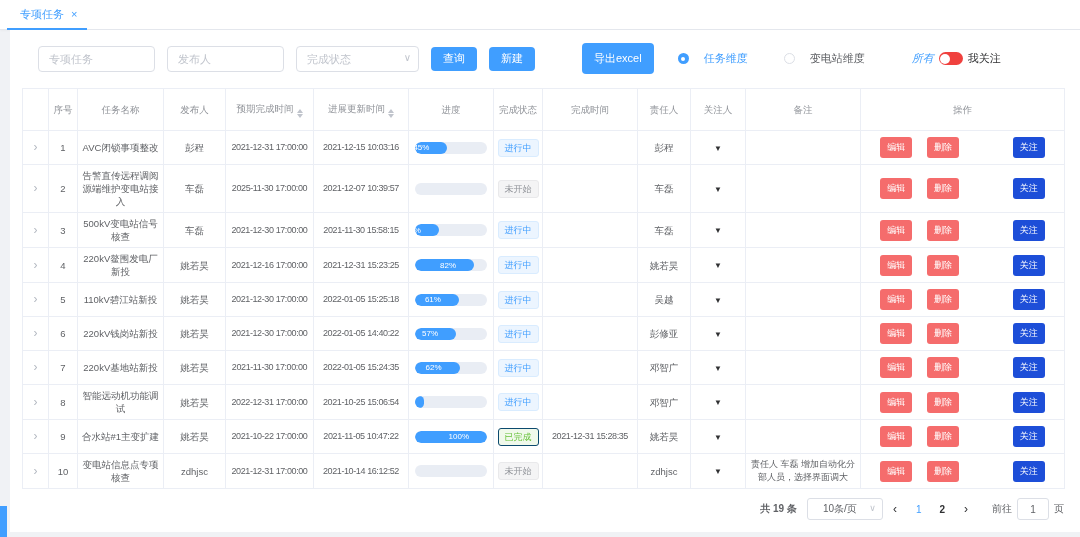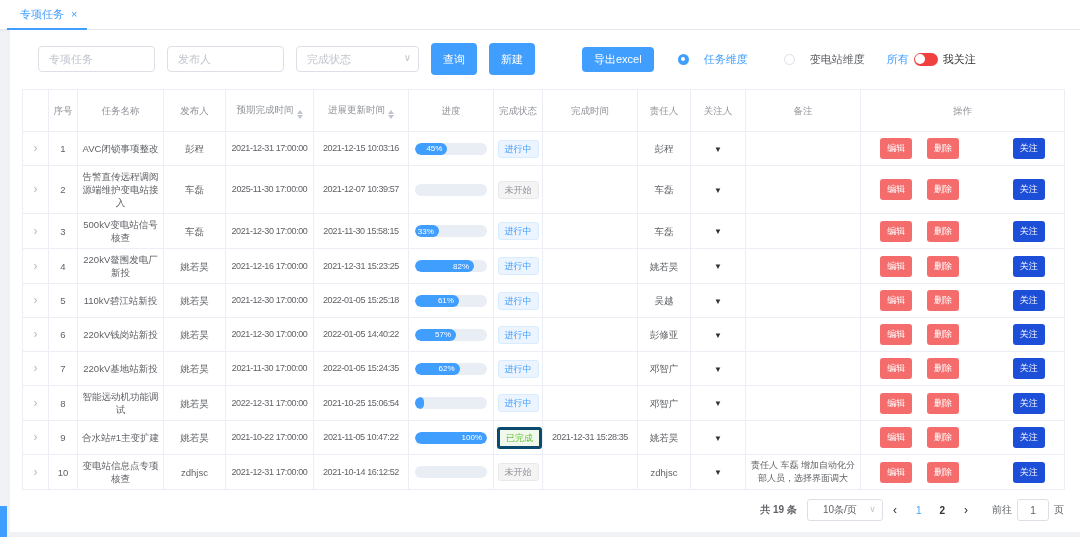--- a/index.html
+++ b/index.html
@@ -20,34 +20,34 @@
 
   
   .filterbar { display:flex; align-items:center; padding:13px 0 0 28px; }
   .f-input { width:117px; height:26px; border:1px solid #dcdfe6; border-radius:4px; padding:0 10px;
              font-size:11px; color:#606266; font-family:inherit; outline:none; }
   .f-input::placeholder { color:#c0c4cc; }
   .f-sel { position:relative; margin-left:12px; }
   .f-sel .f-input { width:123px; padding-right:22px; }
   .f-sel .chev { position:absolute; right:8px; top:6px; color:#c0c4cc; font-size:10px; pointer-events:none; }
   .gap12 { margin-left:12px; }
-  .btn-blue { height:32px; padding:0 12px; background:#409eff; color:#fff; border:none; border-radius:4px;
+  .btn-blue { height:24px; padding:0 12px; background:#409eff; color:#fff; border:none; border-radius:4px;
               font-size:11px; font-family:inherit; cursor:pointer; }
-  .btn-export { margin-left:47px; height:25px; }
+  .btn-export { margin-left:47px; height:31px; }
   .radio-item { display:inline-flex; align-items:center; gap:15px; cursor:pointer; }
   .radio-item.first { margin-left:24px; }
   .radio-item.second { margin-left:36px; }
   .rdot { width:11px; height:11px; border-radius:50%; position:relative; }
   .rdot.checked { background:#409eff; }
   .rdot.checked::after { content:""; position:absolute; left:3.5px; top:3.5px; width:4px; height:4px; border-radius:50%; background:#fff; }
   .rdot.unchecked { background:#fff; border:1px solid #dcdfe6; }
   .rlabel { font-size:11px; }
   .rlabel.on { color:#409eff; }
   .rlabel.off { color:#606266; }
-  .sw-label-l { margin-left:22px; font-size:11px; color:#409eff; }
+  .sw-label-l { margin-left:47px; font-size:11px; color:#409eff;font-style:italic; }
   .switch { margin-left:5px; width:24px; height:13px; border-radius:7px; background:#f0413e; position:relative; cursor:pointer; }
   .switch .knob { position:absolute; left:1.5px; top:1.5px; width:10px; height:10px; border-radius:50%; background:#fff; }
   .sw-label-r { margin-left:5px; font-size:11px; color:#303133; }
 
   
   table { margin:14px 0 0 12px; width:1042px; border-collapse:collapse; table-layout:fixed; }
   th,td { border:1px solid #ebeef5; text-align:center; vertical-align:middle; padding:4px 3px; }
   th { color:#909399; font-weight:400; font-size:9.5px; line-height:13px; height:42px; white-space:nowrap; }
   th.wrap { white-space:normal; }
   td { color:#606266; font-size:9.5px; line-height:13px; height:34px; }
@@ -55,26 +55,26 @@
   td.name { padding:4px 2px; }
   .expand-icon { color:#b4b9c2; font-size:12px; line-height:10px; cursor:pointer; display:inline-block; }
   .sort { display:inline-flex; flex-direction:column; gap:1px; margin-left:3px; vertical-align:-1px; cursor:pointer; }
   .sort i { display:block; width:0; height:0; border-left:3px solid transparent; border-right:3px solid transparent; }
   .sort .up { border-bottom:4px solid #c0c4cc; }
   .sort .down { border-top:4px solid #c0c4cc; }
 
   .progress-track { width:72px; height:12px; border-radius:6px; background:#e9edf4; margin:0 auto; overflow:hidden; }
   .progress-fill { height:12px; min-width:9px; border-radius:6px; background:#409eff; display:flex; align-items:center;
                    justify-content:flex-end; }
-  .progress-text { color:#fff; font-size:8px; padding-right:5px; }
+  .progress-text { color:#fff; font-size:8px; padding-right:18px; }
 
   .tag { display:inline-block; padding:3px 6px; border-radius:3px; font-size:9px; line-height:10px; white-space:nowrap; }
   .tag.blue  { color:#409eff; background:#ecf5ff; border:1px solid #d9ecff; }
   .tag.gray  { color:#909399; background:#f4f4f5; border:1px solid #e9e9eb; }
-  .tag.green { color:#67c23a; background:#f0f9eb; border:3px solid #0c4a6e; }
+  .tag.green { color:#67c23a; background:#f0f9eb; border:1px solid #0c4a6e; }
 
   .caret-down { font-size:8px; color:#303133; cursor:pointer; }
   .op-btn { border:none; border-radius:3px; color:#fff; font-size:9px; font-family:inherit; padding:4px 7px;
             margin:0 6px; cursor:pointer; }
   .op-btn.danger { background:#f56c6c;font-family:Liberation Serif, serif; }
   .op-btn.primary { background:#1d4ed8;margin-left:45px; }
   td.remark { font-size:9px; }
 
   
   .pagination { display:flex; align-items:center; justify-content:flex-end; margin:9px 16px 0 0; font-size:10px; color:#606266; }

